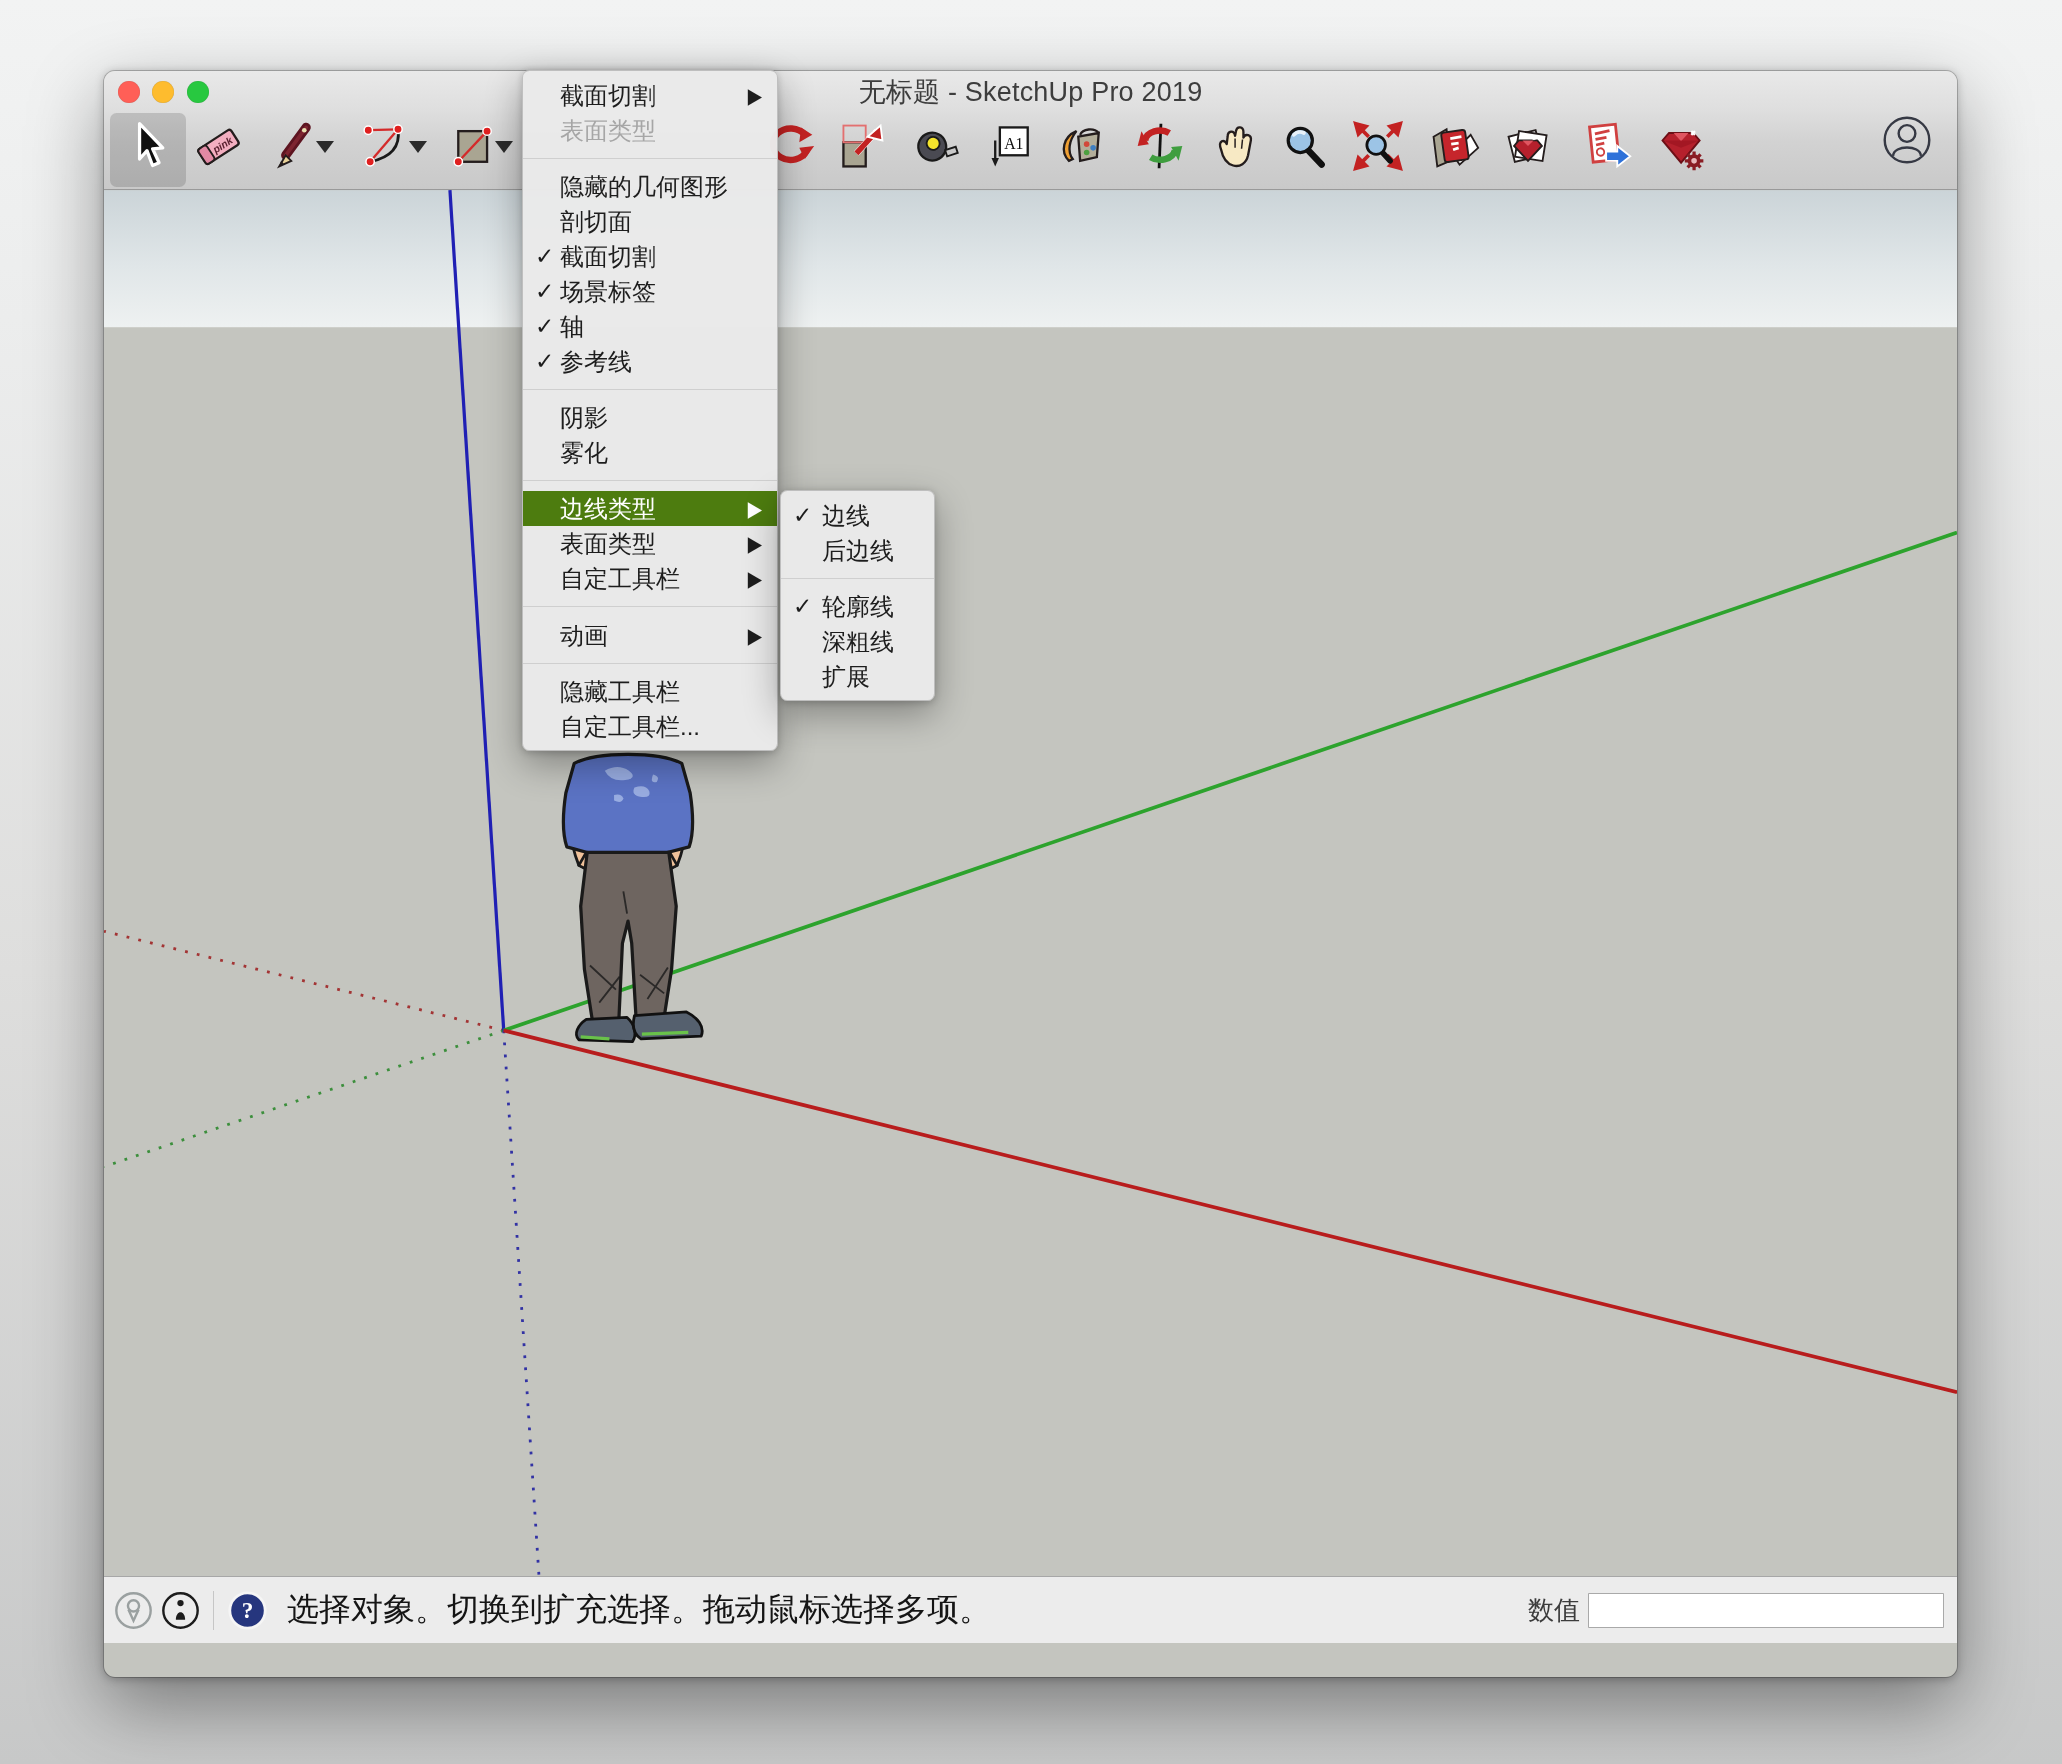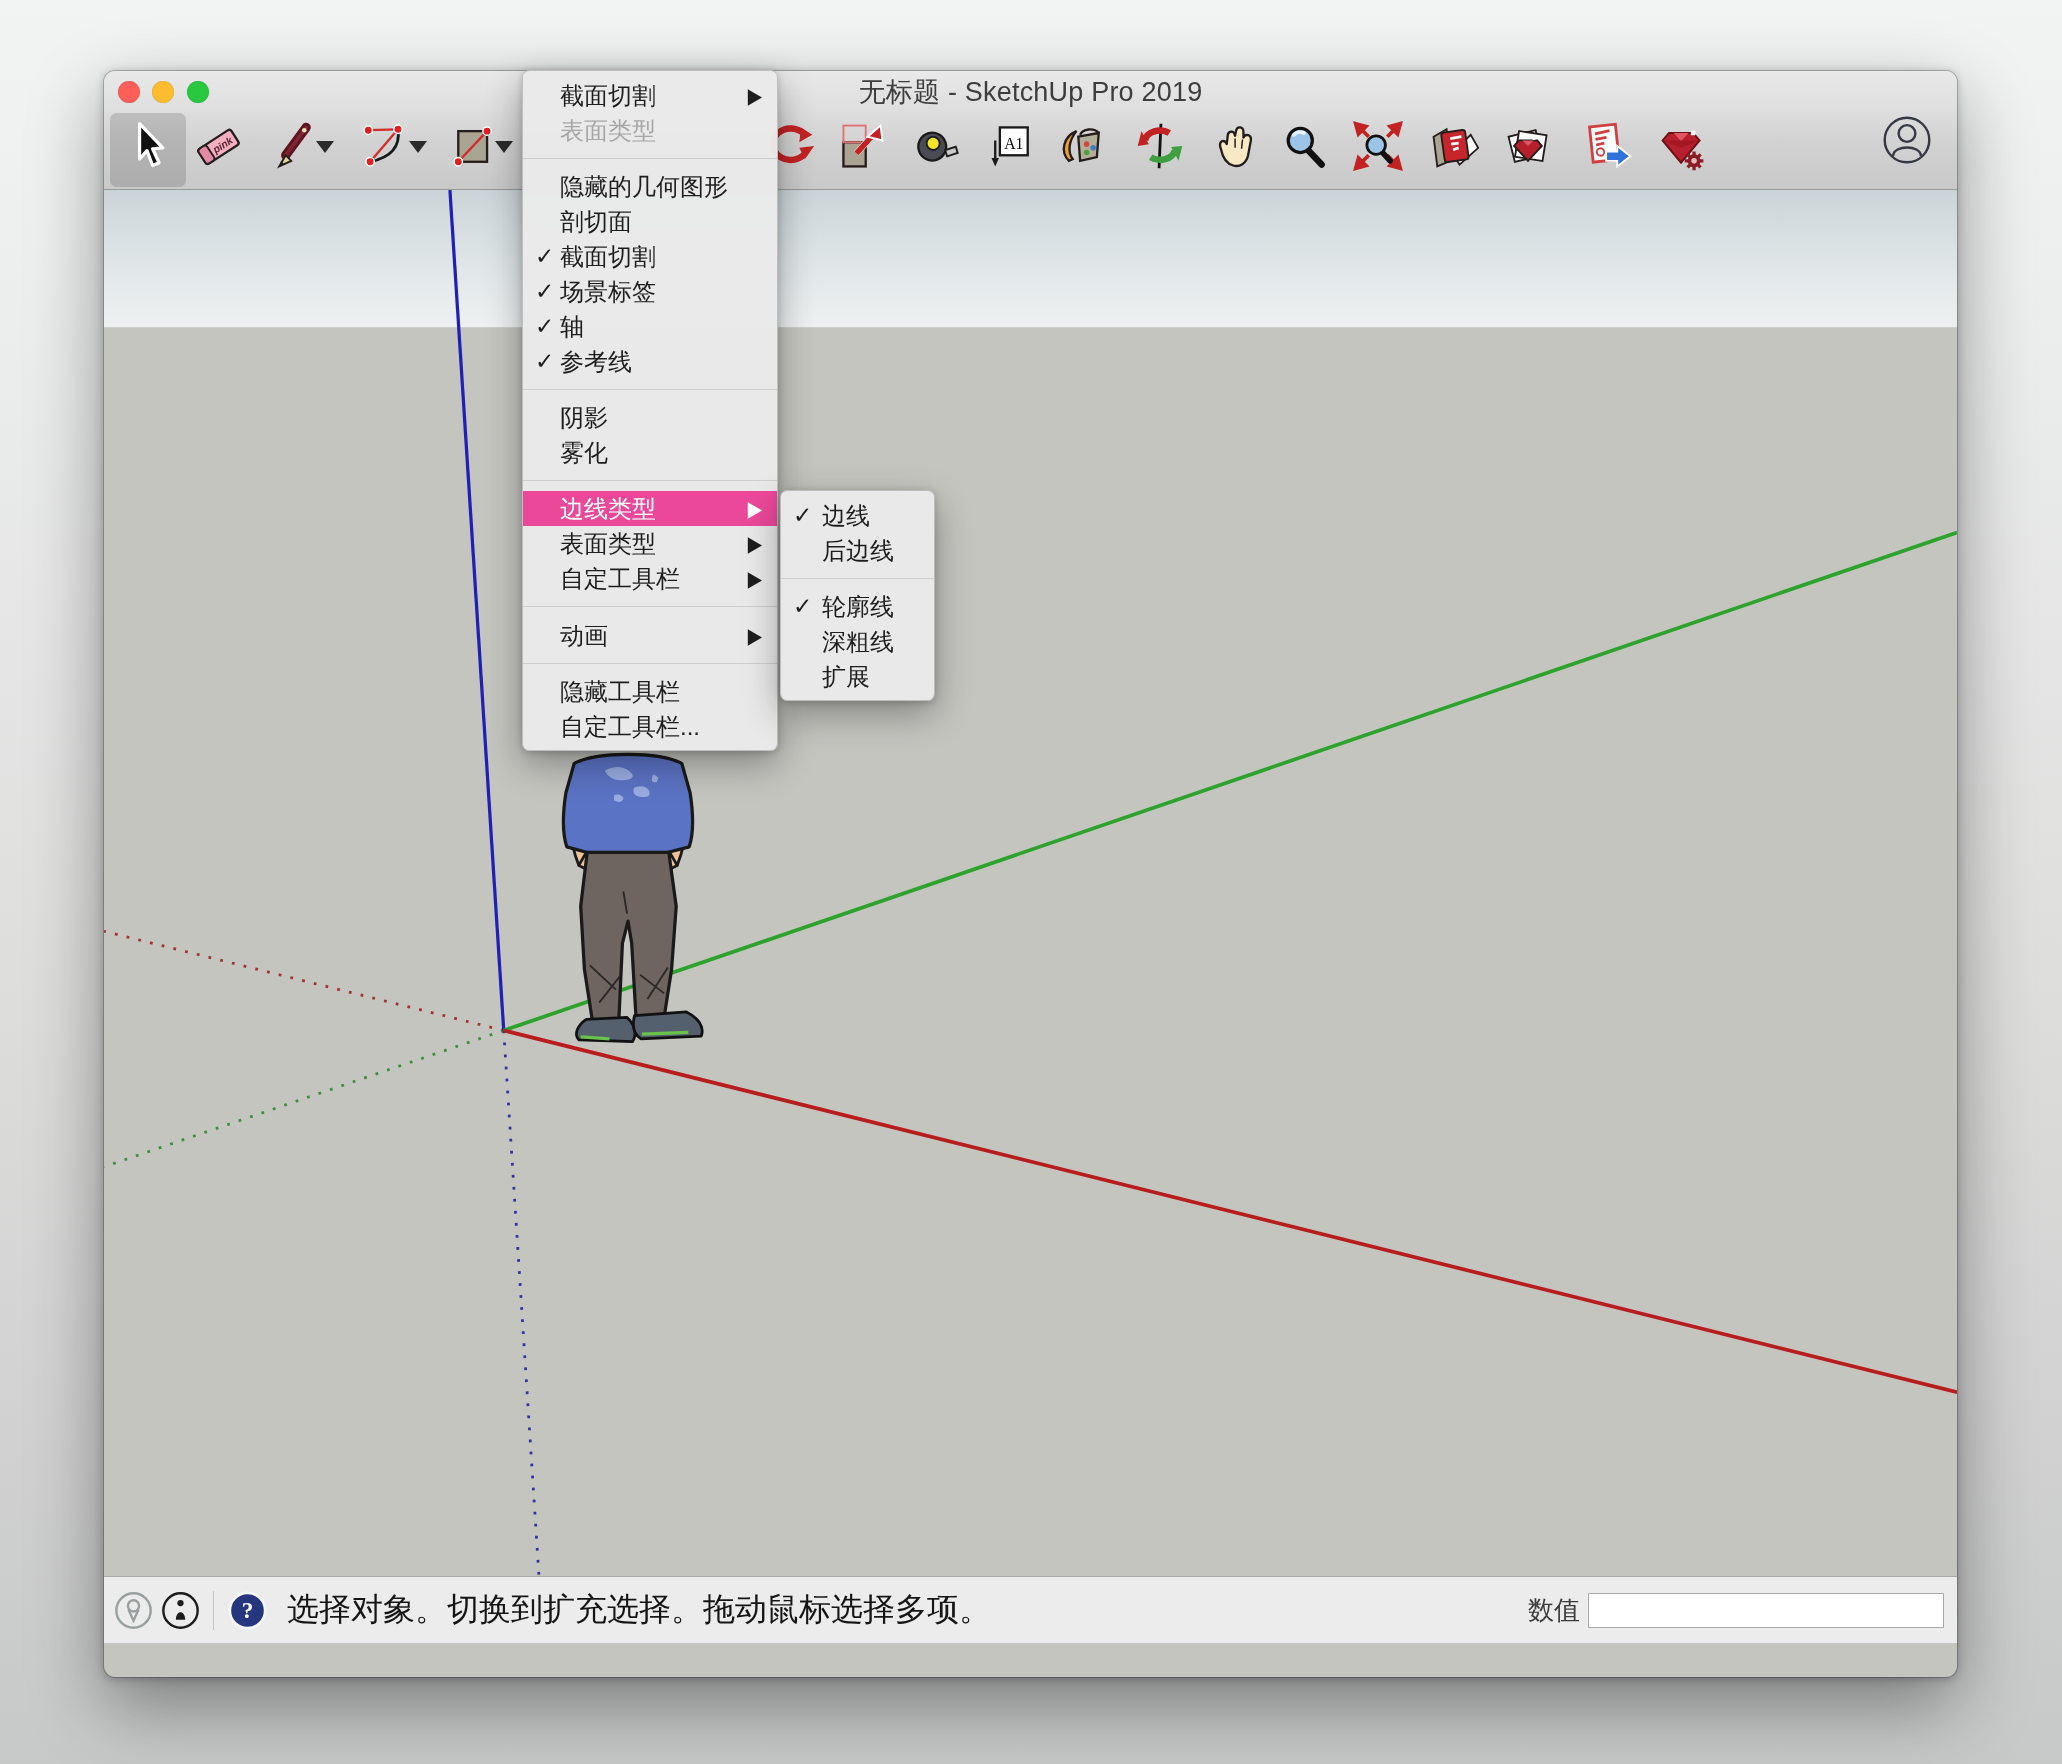--- a/index.html
+++ b/index.html
@@ -65,21 +65,21 @@
   #edge-submenu{left:780px;top:490px;width:155px;}
   .mi{
     position:relative;height:35px;line-height:35px;font-size:24px;color:#1d1d1d;
     display:flex;align-items:center;padding:0 15px 0 37px;white-space:nowrap;
   }
   #edge-submenu .mi{padding:0 13px 0 41px;}
   .mi .lbl{flex:1;overflow:hidden;}
   .mi .chk{position:absolute;left:5.6px;top:0;width:32px;text-align:center;font-size:23px;font-weight:bold;}
   .mi .sub{font-size:18.6px;color:#1d1d1d;margin-left:9.3px;transform:scaleY(1.15);}
   .mi.disabled{color:#a6a6a6;}
-  .mi.hl{background:#ec4899;color:#fff;}
+  .mi.hl{background:#4d7c0f;color:#fff;}
   .mi.hl .sub{color:#fff;}
   .msep{height:0.9px;background:#cfcfcf;margin:10.2px 0;}
 </style>
 </head>
 <body>
 
 <div id="screen">
 
   <div class="window">
 

